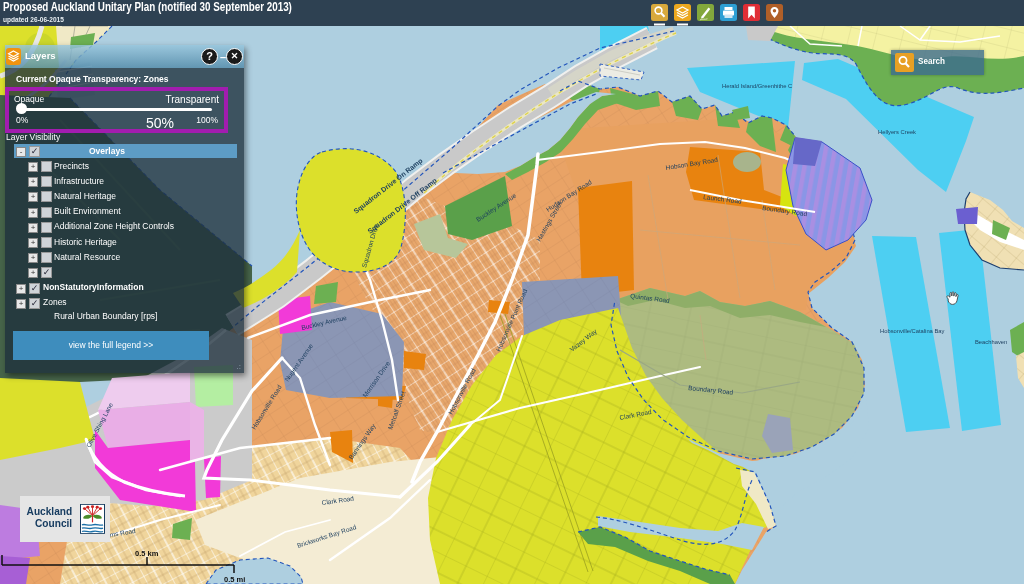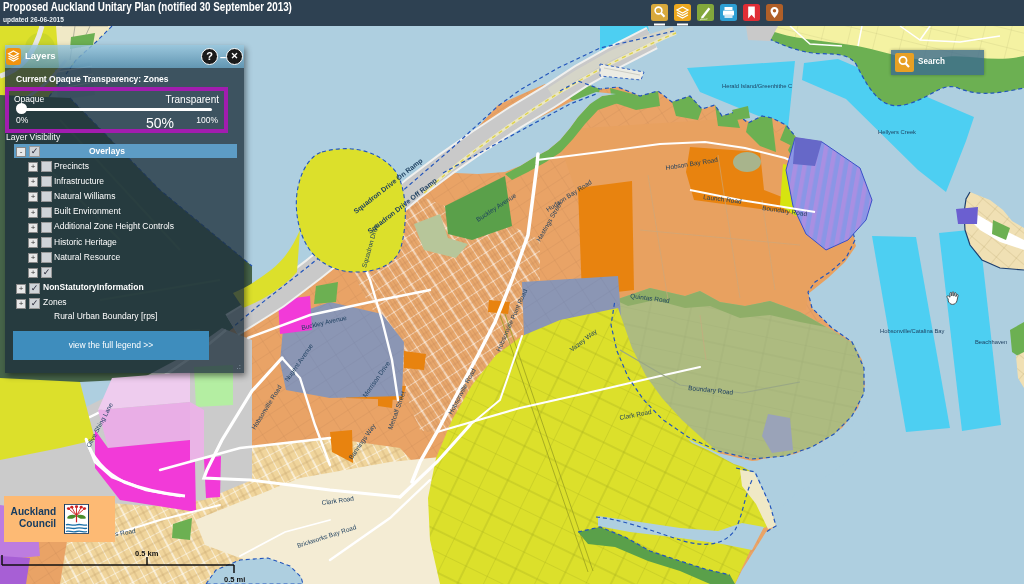--- a/index.html
+++ b/index.html
@@ -346,21 +346,21 @@
     </div>
     <div id="tree" style="position:absolute;left:0;top:91px;width:100%;color:#ffffff;font-size:8.5px;">
       <div style="position:absolute;left:23px;top:3.0px;width:8px;height:8px;background:#e8e8e8;border:1px solid #888;font-size:8px;line-height:7px;text-align:center;color:#333;">+</div>
       <div style="position:absolute;left:36px;top:2.0px;width:9px;height:9px;background:#d0d4d8;border:1px solid #999;font-size:9px;line-height:9px;text-align:center;color:#223;"></div>
       <div style="position:absolute;left:49px;top:1.5px;">Precincts</div>
       <div style="position:absolute;left:23px;top:18.2px;width:8px;height:8px;background:#e8e8e8;border:1px solid #888;font-size:8px;line-height:7px;text-align:center;color:#333;">+</div>
       <div style="position:absolute;left:36px;top:17.2px;width:9px;height:9px;background:#d0d4d8;border:1px solid #999;font-size:9px;line-height:9px;text-align:center;color:#223;"></div>
       <div style="position:absolute;left:49px;top:16.7px;">Infrastructure</div>
       <div style="position:absolute;left:23px;top:33.4px;width:8px;height:8px;background:#e8e8e8;border:1px solid #888;font-size:8px;line-height:7px;text-align:center;color:#333;">+</div>
       <div style="position:absolute;left:36px;top:32.4px;width:9px;height:9px;background:#d0d4d8;border:1px solid #999;font-size:9px;line-height:9px;text-align:center;color:#223;"></div>
-      <div style="position:absolute;left:49px;top:31.9px;">Natural Williams</div>
+      <div style="position:absolute;left:49px;top:31.9px;">Natural Heritage</div>
       <div style="position:absolute;left:23px;top:48.599999999999994px;width:8px;height:8px;background:#e8e8e8;border:1px solid #888;font-size:8px;line-height:7px;text-align:center;color:#333;">+</div>
       <div style="position:absolute;left:36px;top:47.599999999999994px;width:9px;height:9px;background:#d0d4d8;border:1px solid #999;font-size:9px;line-height:9px;text-align:center;color:#223;"></div>
       <div style="position:absolute;left:49px;top:47.099999999999994px;">Built Environment</div>
       <div style="position:absolute;left:23px;top:63.8px;width:8px;height:8px;background:#e8e8e8;border:1px solid #888;font-size:8px;line-height:7px;text-align:center;color:#333;">+</div>
       <div style="position:absolute;left:36px;top:62.8px;width:9px;height:9px;background:#d0d4d8;border:1px solid #999;font-size:9px;line-height:9px;text-align:center;color:#223;"></div>
       <div style="position:absolute;left:49px;top:62.3px;">Additional Zone Height Controls</div>
       <div style="position:absolute;left:23px;top:79.0px;width:8px;height:8px;background:#e8e8e8;border:1px solid #888;font-size:8px;line-height:7px;text-align:center;color:#333;">+</div>
       <div style="position:absolute;left:36px;top:78.0px;width:9px;height:9px;background:#d0d4d8;border:1px solid #999;font-size:9px;line-height:9px;text-align:center;color:#223;"></div>
       <div style="position:absolute;left:49px;top:77.5px;">Historic Heritage</div>
       <div style="position:absolute;left:23px;top:94.19999999999999px;width:8px;height:8px;background:#e8e8e8;border:1px solid #888;font-size:8px;line-height:7px;text-align:center;color:#333;">+</div>
@@ -375,21 +375,21 @@
       <div style="position:absolute;left:11px;top:139.79999999999998px;width:8px;height:8px;background:#e8e8e8;border:1px solid #888;font-size:8px;line-height:7px;text-align:center;color:#333;">+</div>
       <div style="position:absolute;left:24px;top:138.79999999999998px;width:9px;height:9px;background:#d0d4d8;border:1px solid #999;font-size:9px;line-height:9px;text-align:center;color:#223;">✓</div>
       <div style="position:absolute;left:38px;top:138.29999999999998px;font-weight:normal;">Zones</div>
     </div>
 
     <div style="position:absolute;left:8px;top:263px;width:196px;height:29px;background:#3e8dbd;color:#ffffff;font-size:8.5px;text-align:center;line-height:29px;">view the full legend &gt;&gt;</div>
     <div style="position:absolute;right:3px;bottom:2px;color:#9ab;font-size:8px;">.:</div>
   </div>
 </div>
 
-<div style="position:absolute;left:4px;top:496px;width:111px;height:46px;background:#fdba74;z-index:15;">
+<div style="position:absolute;left:20px;top:496px;width:90px;height:46px;background:#e5e5e5;z-index:15;">
   <div style="position:absolute;left:2px;top:9px;width:57px;color:#173c60;font-size:11.5px;font-weight:bold;line-height:12px;text-align:right;transform:scaleX(0.88);transform-origin:0 0;">Auckland Council</div>
   <svg style="position:absolute;left:60px;top:8px;" width="25" height="30" viewBox="0 0 25 36" preserveAspectRatio="none">
     <rect x="0.5" y="0.5" width="24" height="35" fill="#ffffff" stroke="#173c60" stroke-width="1"></rect>
     <g stroke="#cc2222" stroke-width="1">
       <line x1="12.5" y1="14" x2="5" y2="6"></line>
         <line x1="12.5" y1="14" x2="8" y2="4.5"></line>
       <line x1="12.5" y1="14" x2="12.5" y2="4"></line>
         <line x1="12.5" y1="14" x2="17" y2="4.5"></line>
       <line x1="12.5" y1="14" x2="20" y2="6"></line>
     </g>

